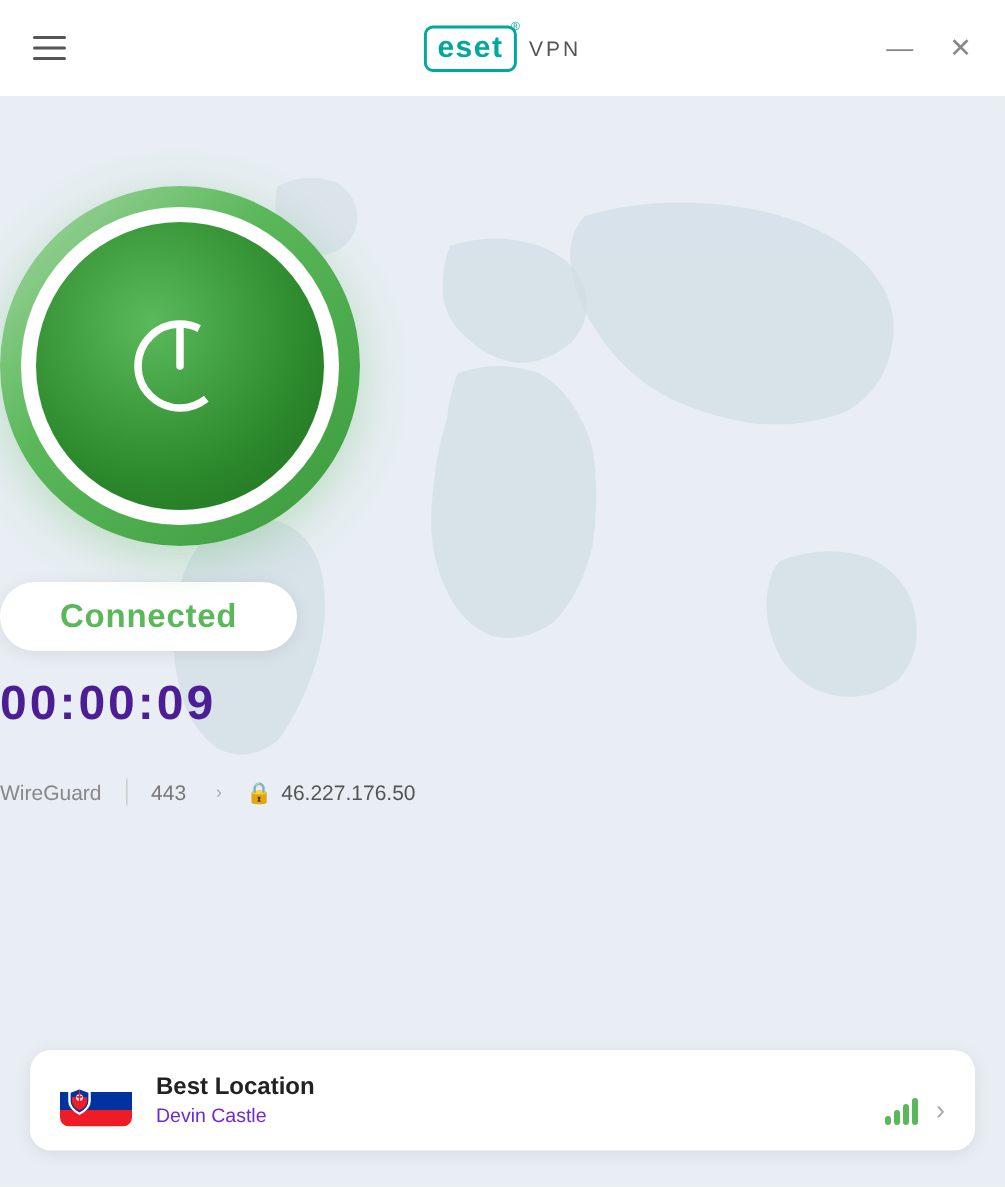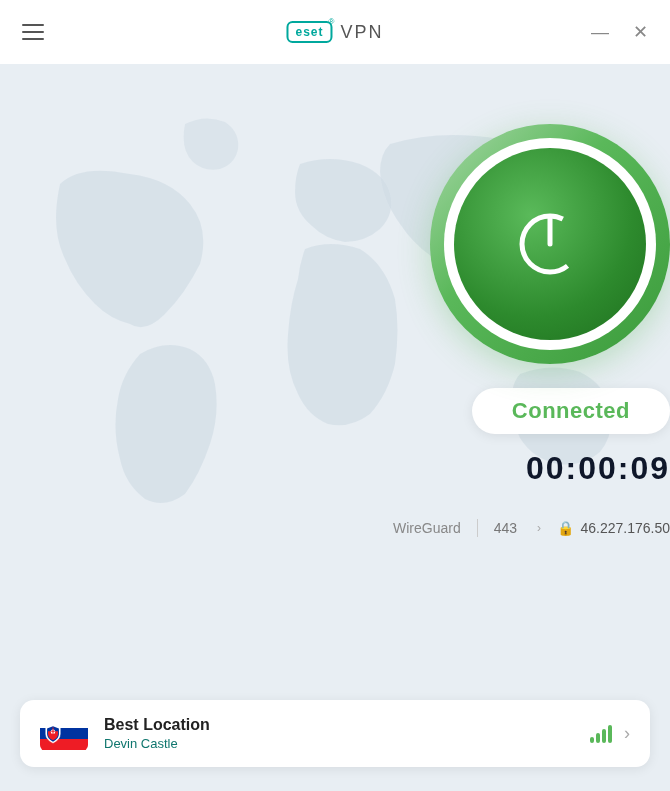--- a/index.html
+++ b/index.html
@@ -51,35 +51,35 @@
     }
     .eset-logo {
       border: 2.5px solid #00a89d;
       border-radius: 6px;
       padding: 2px 7px;
       display: flex;
       align-items: center;
       position: relative;
     }
     .eset-logo-text {
-      font-size: 12px;
+      font-size: 20px;
       font-weight: 700;
       color: #00a89d;
       letter-spacing: 1px;
       font-family: 'Arial Black', sans-serif;
     }
     .eset-logo-tm {
       font-size: 8px;
       color: #00a89d;
       position: absolute;
       top: -6px;
       right: -4px;
     }
     .vpn-label {
-      font-size: 18px;
+      font-size: 14px;
       font-weight: 400;
       color: #555;
       letter-spacing: 2px;
     }
     .titlebar-right {
       display: flex;
       align-items: center;
       gap: 16px;
     }
     .window-btn {
@@ -110,21 +110,21 @@
       height: 100%;
       opacity: 0.35;
     }
 
     
     .power-section {
       position: relative;
       z-index: 5;
       display: flex;
       flex-direction: column;
-      align-items: flex-end;
+      align-items: flex-start;
       padding-top: 60px;
     }
 
     
     .power-outer-ring {
       width: 240px;
       height: 240px;
       border-radius: 50%;
       background: linear-gradient(135deg, #a8d8a8 0%, #5ab85a 40%, #3a9a3a 100%);
       padding: 14px;
@@ -172,21 +172,21 @@
       font-weight: 600;
       color: #5ab85a;
       letter-spacing: 0.5px;
     }
 
     
     .timer {
       margin-top: 16px;
       font-size: 32px;
       font-weight: 700;
-      color: #0f172a;
+      color: #4c1d95;
       letter-spacing: 2px;
     }
 
     
     .conn-info {
       margin-top: 32px;
       display: flex;
       align-items: center;
       gap: 16px;
       color: #777;
@@ -223,21 +223,21 @@
     
     .location-card {
       position: absolute;
       bottom: 24px;
       left: 20px;
       right: 20px;
       background: #ffffff;
       border-radius: 14px;
       padding: 16px 20px;
       display: flex;
-      align-items: center;
+      align-items: flex-end;
       box-shadow: 0 2px 12px rgba(0,0,0,0.08);
       cursor: pointer;
       z-index: 5;
     }
     .flag {
       width: 48px;
       height: 34px;
       border-radius: 6px;
       overflow: hidden;
       margin-right: 16px;
@@ -262,21 +262,21 @@
       height: 20px;
     }
     .location-info { flex: 1; }
     .location-name {
       font-size: 16px;
       font-weight: 700;
       color: #222;
     }
     .location-sub {
       font-size: 13px;
-      color: #0f766e;
+      color: #6d28d9;
       margin-top: 2px;
     }
     .location-right {
       display: flex;
       align-items: center;
       gap: 12px;
     }
     .signal-icon {
       display: flex;
       align-items: flex-end;

